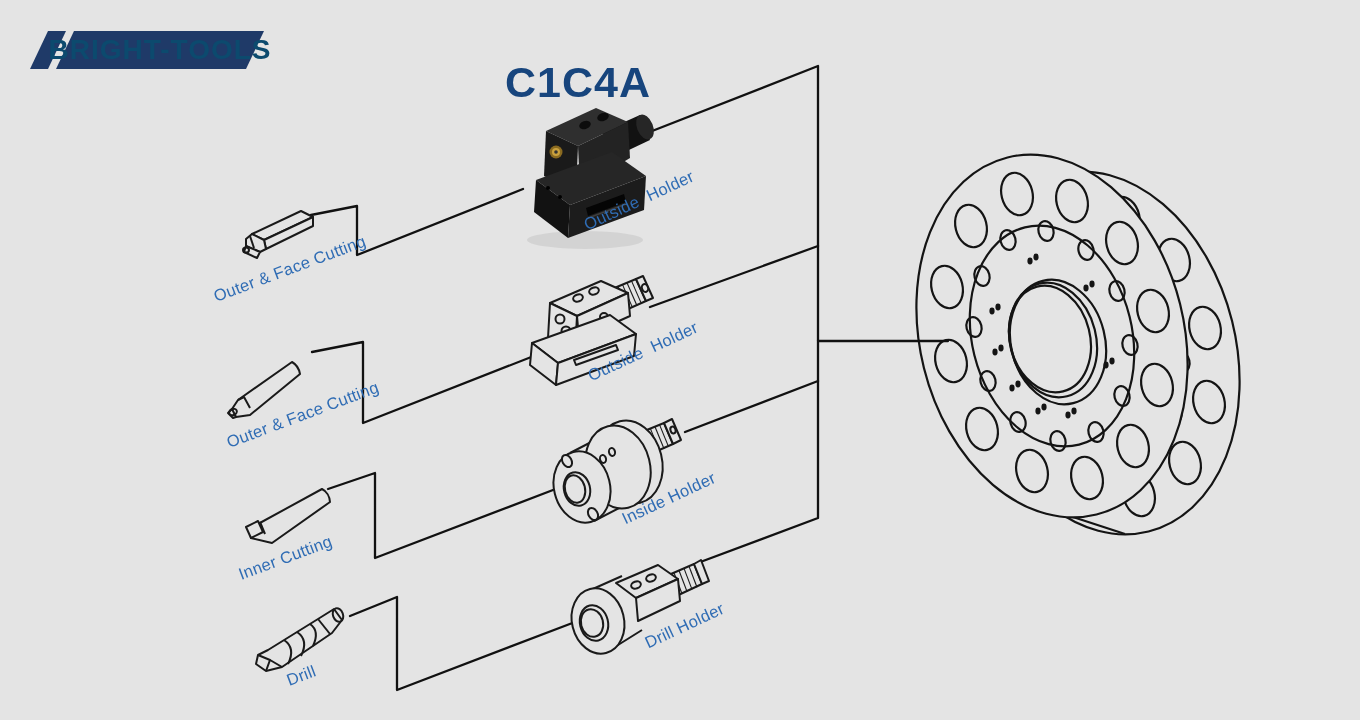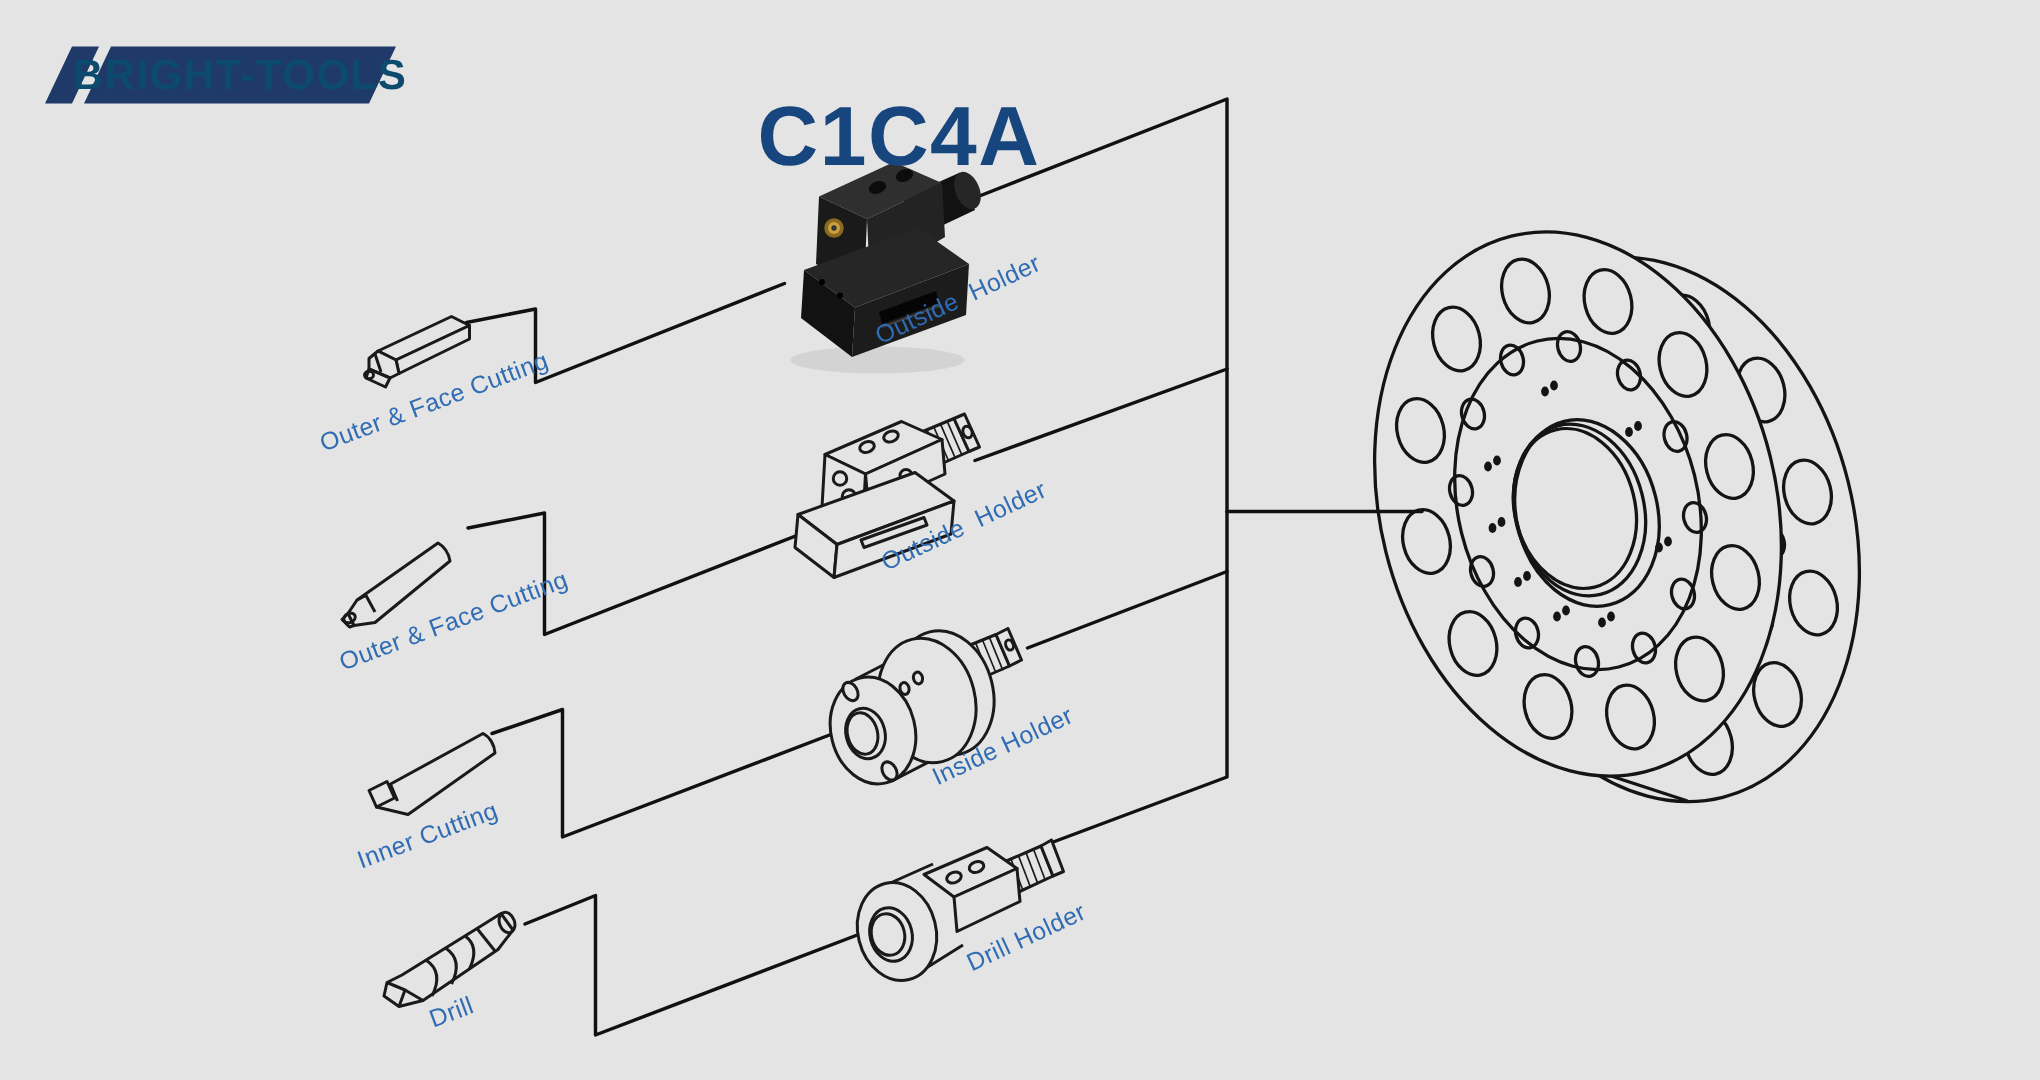--- a/index.html
+++ b/index.html
@@ -3,21 +3,21 @@
 <meta charset="utf-8">
 <style>
   html,body{margin:0;padding:0;}
   body{font-family:"Liberation Sans",sans-serif;}
   #stage{position:relative;width:1360px;height:720px;background:#e4e4e4;overflow:hidden;}
   #art{position:absolute;left:0;top:0;}
   .lbl{position:absolute;color:#2f6cb4;font-size:16.5px;letter-spacing:.3px;
        white-space:pre;transform-origin:0 0;user-select:none;}
   .lbl.tool{transform:rotate(-20.5deg);}
   .lbl.holder{transform:rotate(-25deg);}
-  #title{position:absolute;left:505px;top:58px;color:#17457d;font-size:56px;
+  #title{position:absolute;left:505px;top:58px;color:#17457d;font-size:43px;
          font-weight:800;letter-spacing:1px;white-space:pre;}
   #logo-text{position:absolute;left:56px;top:31px;width:208px;height:38px;
              display:flex;align-items:center;justify-content:center;
              color:#0c4a6e;font-size:28px;font-weight:700;letter-spacing:1px;white-space:pre;}
 </style>
 </head>
 <body>
 
 <div id="stage">
 

